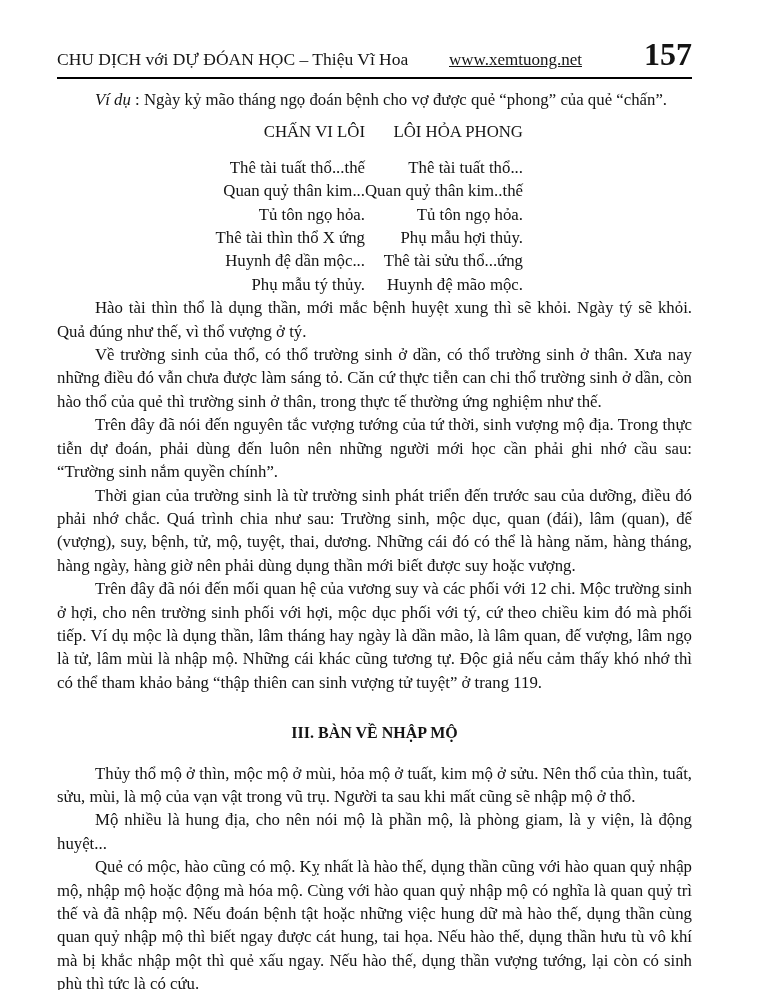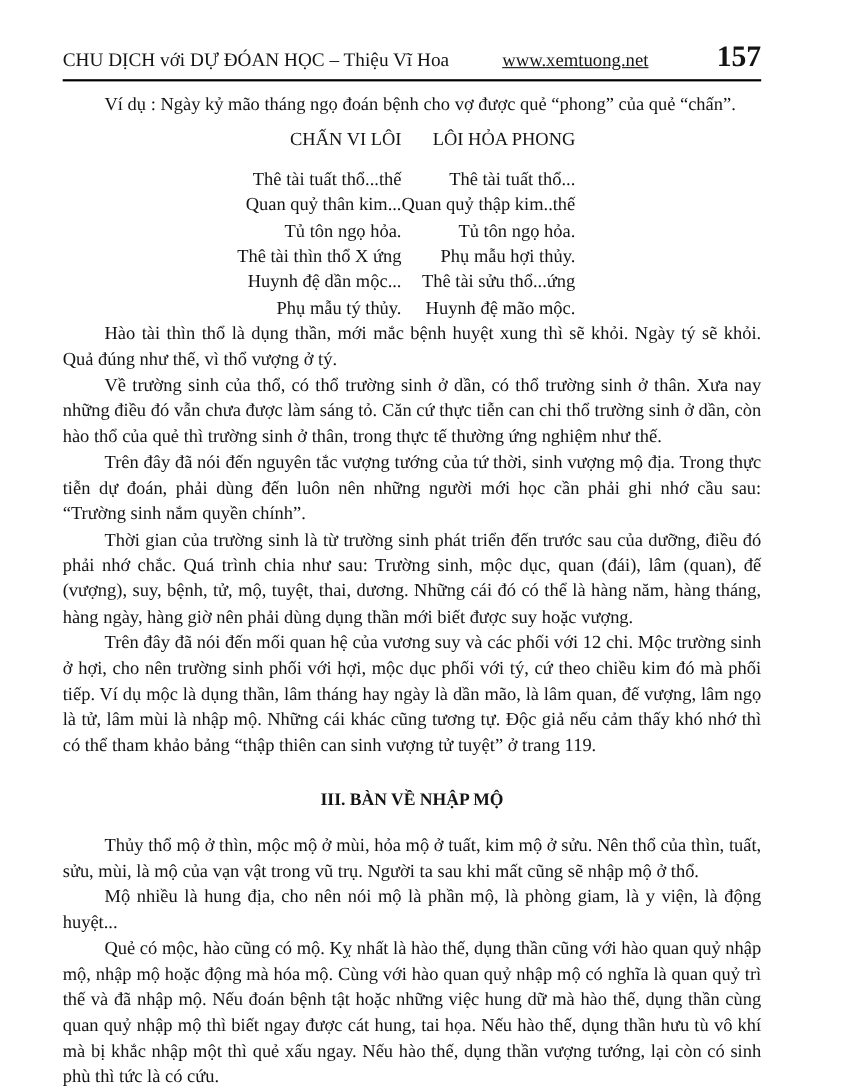--- a/index.html
+++ b/index.html
@@ -32,37 +32,38 @@
     font-size: 17.5px;
     white-space: nowrap;
   }
   .header-link {
     font-size: 17px;
     text-decoration: underline;
     margin-right: 62px;
     white-space: nowrap;
   }
   .header-page {
-    font-size: 27px;
+    font-size: 32px;
     font-weight: bold;
     line-height: 1;
     font-family: Liberation Serif, serif;
   }
   
   .para {
     margin: 0;
     font-size: 16.8px;
     line-height: 23.4px;
     text-align: justify;
     text-indent: 38px;
   }
   .example-line {
     margin-top: 9px;
   }
   .example-label {
+    font-style: italic;
   }
   
   .hexrow {
     display: flex;
     margin-top: 9px;
     text-align: right;
   }
   .hexcol {
     font-size: 16.8px;
     line-height: 23.4px;
@@ -107,21 +108,21 @@
       <div class="hex-line">Thê tài tuất thổ...thế</div>
       <div class="hex-line">Quan quỷ thân kim...</div>
       <div class="hex-line">Tủ tôn ngọ hỏa.</div>
       <div class="hex-line">Thê tài thìn thổ X ứng</div>
       <div class="hex-line">Huynh đệ dần mộc...</div>
       <div class="hex-line">Phụ mẫu tý thủy.</div>
     </div>
     <div class="hexcol hexcol-right">
       <div class="hex-title">LÔI HỎA PHONG</div>
       <div class="hex-line">Thê tài tuất thổ...</div>
-      <div class="hex-line">Quan quỷ thập kim..thế</div>
+      <div class="hex-line">Quan quỷ thân kim..thế</div>
       <div class="hex-line">Tủ tôn ngọ hỏa.</div>
       <div class="hex-line">Phụ mẫu hợi thủy.</div>
       <div class="hex-line">Thê tài sửu thổ...ứng</div>
       <div class="hex-line">Huynh đệ mão mộc.</div>
     </div>
   </div>
 
   <p class="para">Hào tài thìn thổ là dụng thần, mới mắc bệnh huyệt xung thì sẽ khỏi. Ngày tý sẽ khỏi. Quả đúng như thế, vì thổ vượng ở tý.</p>
   <p class="para">Về trường sinh của thổ, có thổ trường sinh ở dần, có thổ trường sinh ở thân. Xưa nay những điều đó vẫn chưa được làm sáng tỏ. Căn cứ thực tiễn can chi thổ trường sinh ở dần, còn hào thổ của quẻ thì trường sinh ở thân, trong thực tế thường ứng nghiệm như thế.</p>
   <p class="para">Trên đây đã nói đến nguyên tắc vượng tướng của tứ thời, sinh vượng mộ địa. Trong thực tiễn dự đoán, phải dùng đến luôn nên những người mới học cần phải ghi nhớ cầu sau: “Trường sinh nắm quyền chính”.</p>

